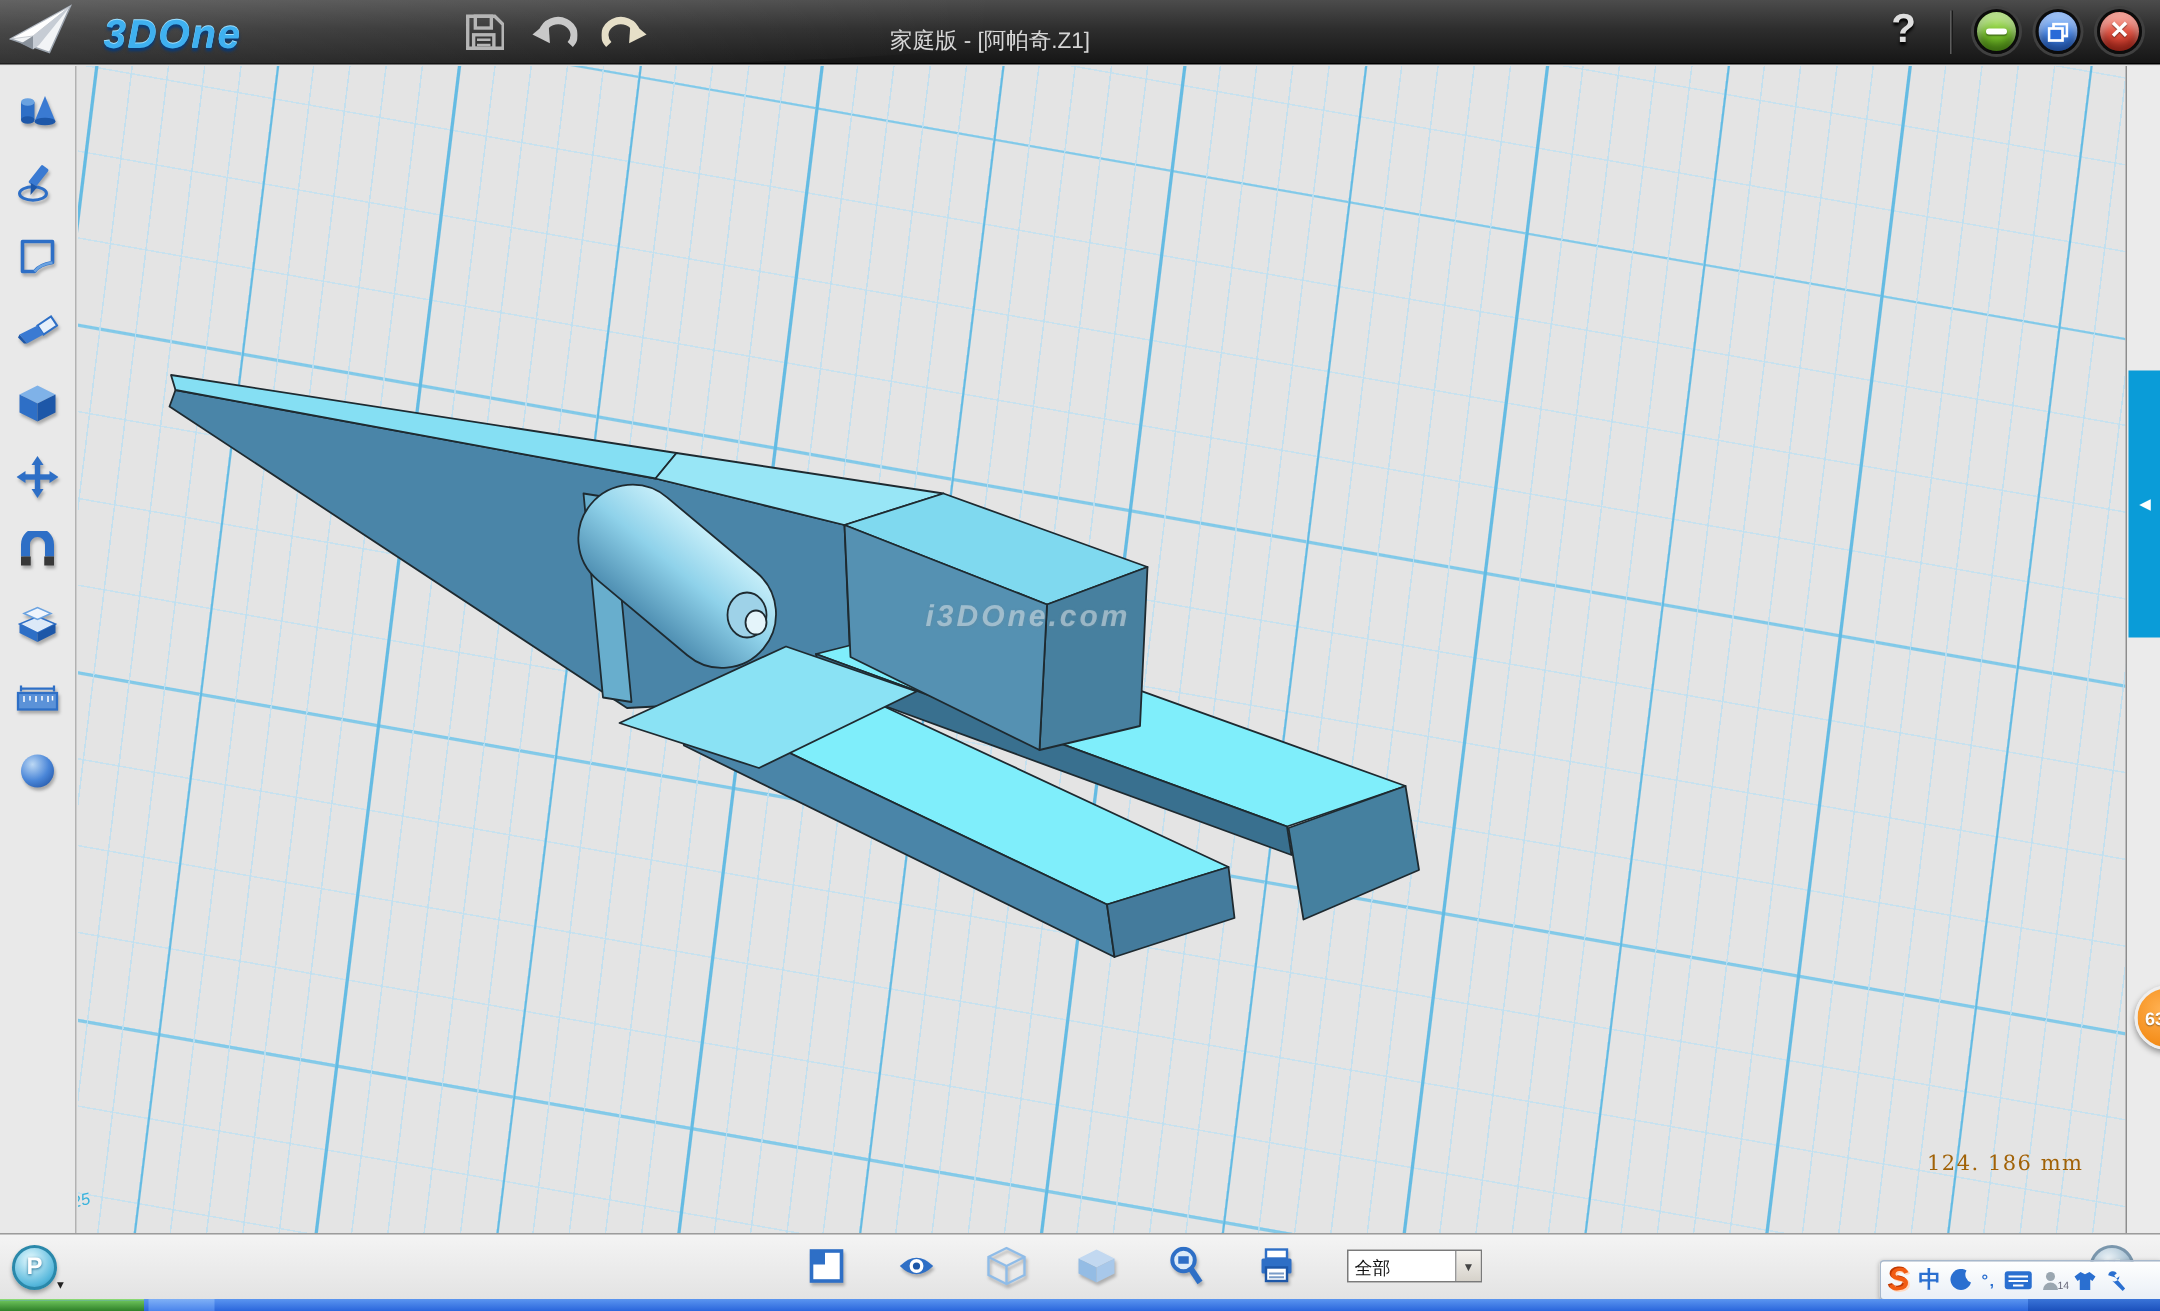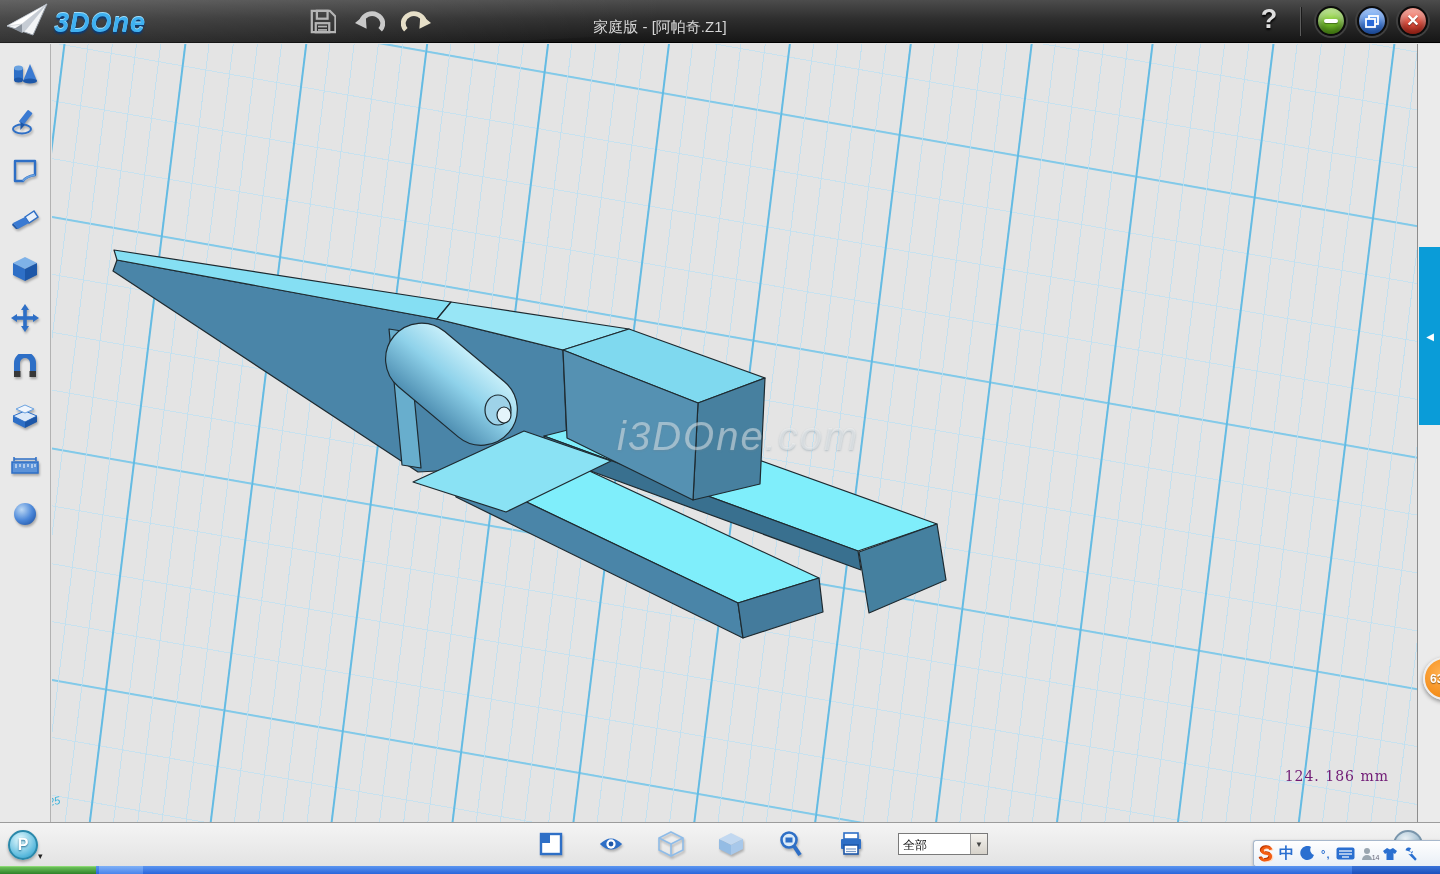--- a/index.html
+++ b/index.html
@@ -4,21 +4,21 @@
 <style>
   * { margin:0; padding:0; box-sizing:border-box; }
   html,body { width:1440px; height:874px; overflow:hidden; font-family:"Liberation Sans", sans-serif; background:#e4e4e4; }
 
   
   .topbar { position:absolute; left:0; top:0; width:1440px; height:43px;
     background:linear-gradient(180deg,#4c4c4c 0%,#2e2e2e 45%,#161616 100%); border-bottom:1px solid #000; z-index:30; }
   .topbar .swoosh { position:absolute; left:0; top:0; width:780px; height:43px;
     background:linear-gradient(100deg, rgba(255,255,255,.13), rgba(255,255,255,.05) 55%, rgba(255,255,255,0) 85%);
     border-radius:0 0 100% 0 / 0 0 86px 0; }
-  .logo { position:absolute; left:6px; top:2px; display:flex; align-items:center; gap:6px; }
+  .logo { position:absolute; left:6px; top:2px; display:flex; align-items:center; gap:21px; }
   .logo-text { font-size:27px; font-style:italic; font-weight:bold; letter-spacing:1px; color:#3fb0f0;
     text-shadow:0 -1px 0 #9fe0ff, 0 2px 2px #083a78; }
   .tb-tools { position:absolute; left:305px; top:5px; display:flex; gap:13px; align-items:center; }
   .tb-btn { width:34px; height:32px; display:flex; align-items:center; justify-content:center; }
   .win-title { position:absolute; left:0; right:120px; top:0; height:55px; display:flex; align-items:center; justify-content:center;
     color:#d6d6d6; font-size:15px; }
   .help-q { position:absolute; left:1254px; top:4px; width:30px; height:34px; color:#dedede; font-size:27px; font-weight:bold;
     text-align:center; text-shadow:0 2px 2px #000; }
   .tb-sep { position:absolute; left:1300px; top:7px; width:1px; height:29px; background:#5c5c5c; box-shadow:1px 0 0 #1a1a1a; }
   .winctl { position:absolute; top:6px; width:30px; height:30px; border-radius:50%; border:2px solid #0c0c0c;
@@ -42,25 +42,25 @@
   .gridA, .gridB { position:absolute; left:-20%; top:-20%; width:145%; height:145%; }
   .gridA { transform:rotate(7deg);
     background:
       repeating-linear-gradient(to right, rgba(95,185,226,.95) 0 2px, transparent 2px 120px),
       repeating-linear-gradient(to right, rgba(190,223,240,.85) 0 1px, transparent 1px 24px); }
   .gridB { transform:rotate(10deg);
     background:
       repeating-linear-gradient(to bottom, rgba(110,195,232,.8) 0 2px, transparent 2px 228px),
       repeating-linear-gradient(to bottom, rgba(193,225,241,.8) 0 1px, transparent 1px 57px); }
   .model-svg { position:absolute; left:0; top:0; width:100%; height:100%; z-index:3; }
-  .watermark { position:absolute; left:565px; top:370px; z-index:4; font-size:40px; font-style:italic; font-weight:normal;
+  .watermark { position:absolute; left:565px; top:356px; z-index:4; font-size:20px; font-style:italic; font-weight:bold;
     letter-spacing:2px; color:rgba(255,255,255,.42); text-shadow:0 1px 2px rgba(110,135,150,.4); }
   .grid-scale { position:absolute; left:-4px; top:751px; z-index:4; color:#38b2dc; font-size:11px; font-style:italic;
     transform:rotate(-14deg); }
-  .measure { position:absolute; right:28px; top:724px; z-index:4; color:#701a75; font-size:14px;
+  .measure { position:absolute; right:28px; top:724px; z-index:4; color:#a16207; font-size:14px;
     font-family:"DejaVu Serif", serif; letter-spacing:1px; }
 
   
   .rightrail { position:absolute; left:1417px; top:0; width:23px; height:778px; background:#ebebeb; border-left:1px solid #8d8d8d; }
   .collapse-tab { position:absolute; left:1px; top:203px; width:22px; height:178px; background:#0a9cd8;
     display:flex; align-items:center; justify-content:center; color:#fff; font-size:10px; cursor:pointer; }
   .orange-badge { position:absolute; left:1423px; top:657px; width:43px; height:43px; border-radius:50%; z-index:12;
     background:radial-gradient(circle at 40% 35%, #ffb050, #ef7d00); border:2px solid #eee;
     box-shadow:0 2px 4px rgba(0,0,0,.4); }
   .orange-badge span { position:absolute; left:5px; top:13px; color:#fff; font-size:12px; font-weight:bold;

